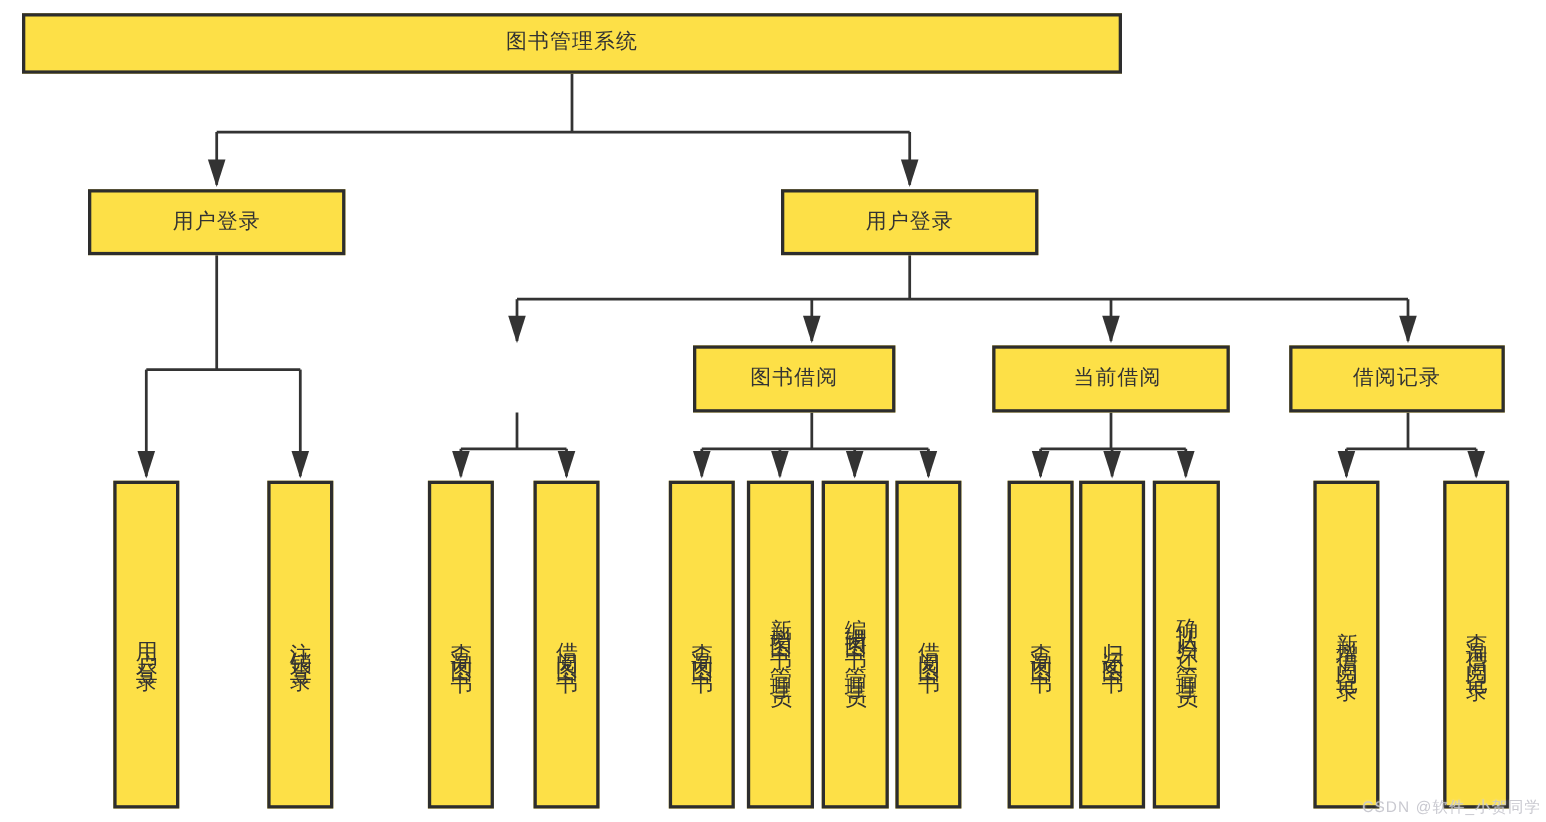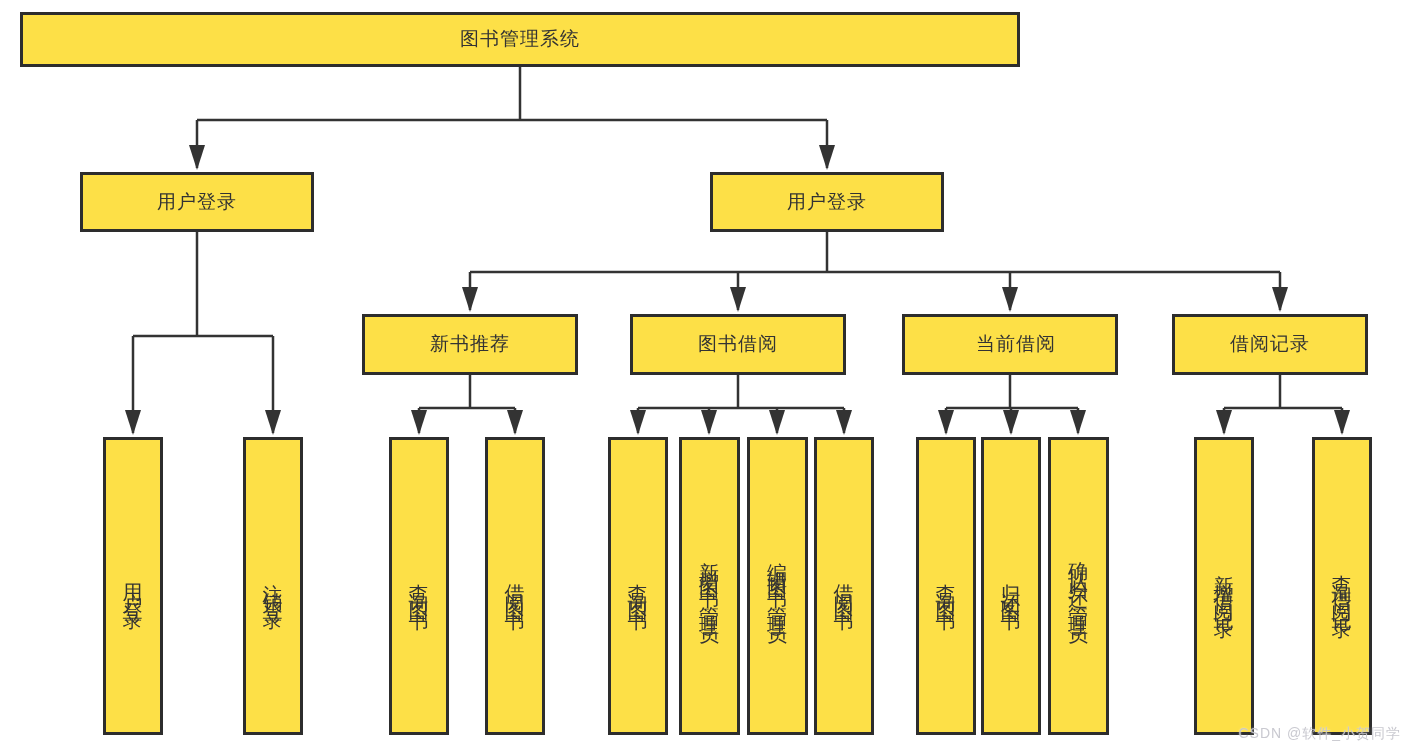--- a/index.html
+++ b/index.html
@@ -127,22 +127,21 @@
       <path d="M1342 408 L1342 433"></path>
       <polygon points="1334,410 1350,410 1342,435"></polygon>
     </g>
   </svg>
 
   <div class="node" style="left:20px;top:12px;width:1000px;height:55px;">图书管理系统</div>
 
   <div class="node" style="left:80px;top:172px;width:234px;height:60px;">用户登录</div>
   <div class="node" style="left:710px;top:172px;width:234px;height:60px;">用户登录</div>
 
-  <div class="node" style="left:362px;top:314px;width:216px;height:61px;">新书推荐</div>
-  <div class="node" style="left:630px;top:314px;width:216px;height:61px;">图书借阅</div>
+  <div class="node" style="left:630px;top:314px;width:184px;height:61px;">图书借阅</div>
   <div class="node" style="left:902px;top:314px;width:216px;height:61px;padding-left:12px;">当前借阅</div>
   <div class="node" style="left:1172px;top:314px;width:196px;height:61px;">借阅记录</div>
 
   <div class="node leaf" style="left:103px;top:437px;width:60px;height:298px;">用户登录</div>
   <div class="node leaf" style="left:243px;top:437px;width:60px;height:298px;">注销登录</div>
 
   <div class="node leaf" style="left:389px;top:437px;width:60px;height:298px;">查询图书</div>
   <div class="node leaf" style="left:485px;top:437px;width:60px;height:298px;">借阅图书</div>
 
   <div class="node leaf" style="left:608px;top:437px;width:60px;height:298px;">查询图书</div>

